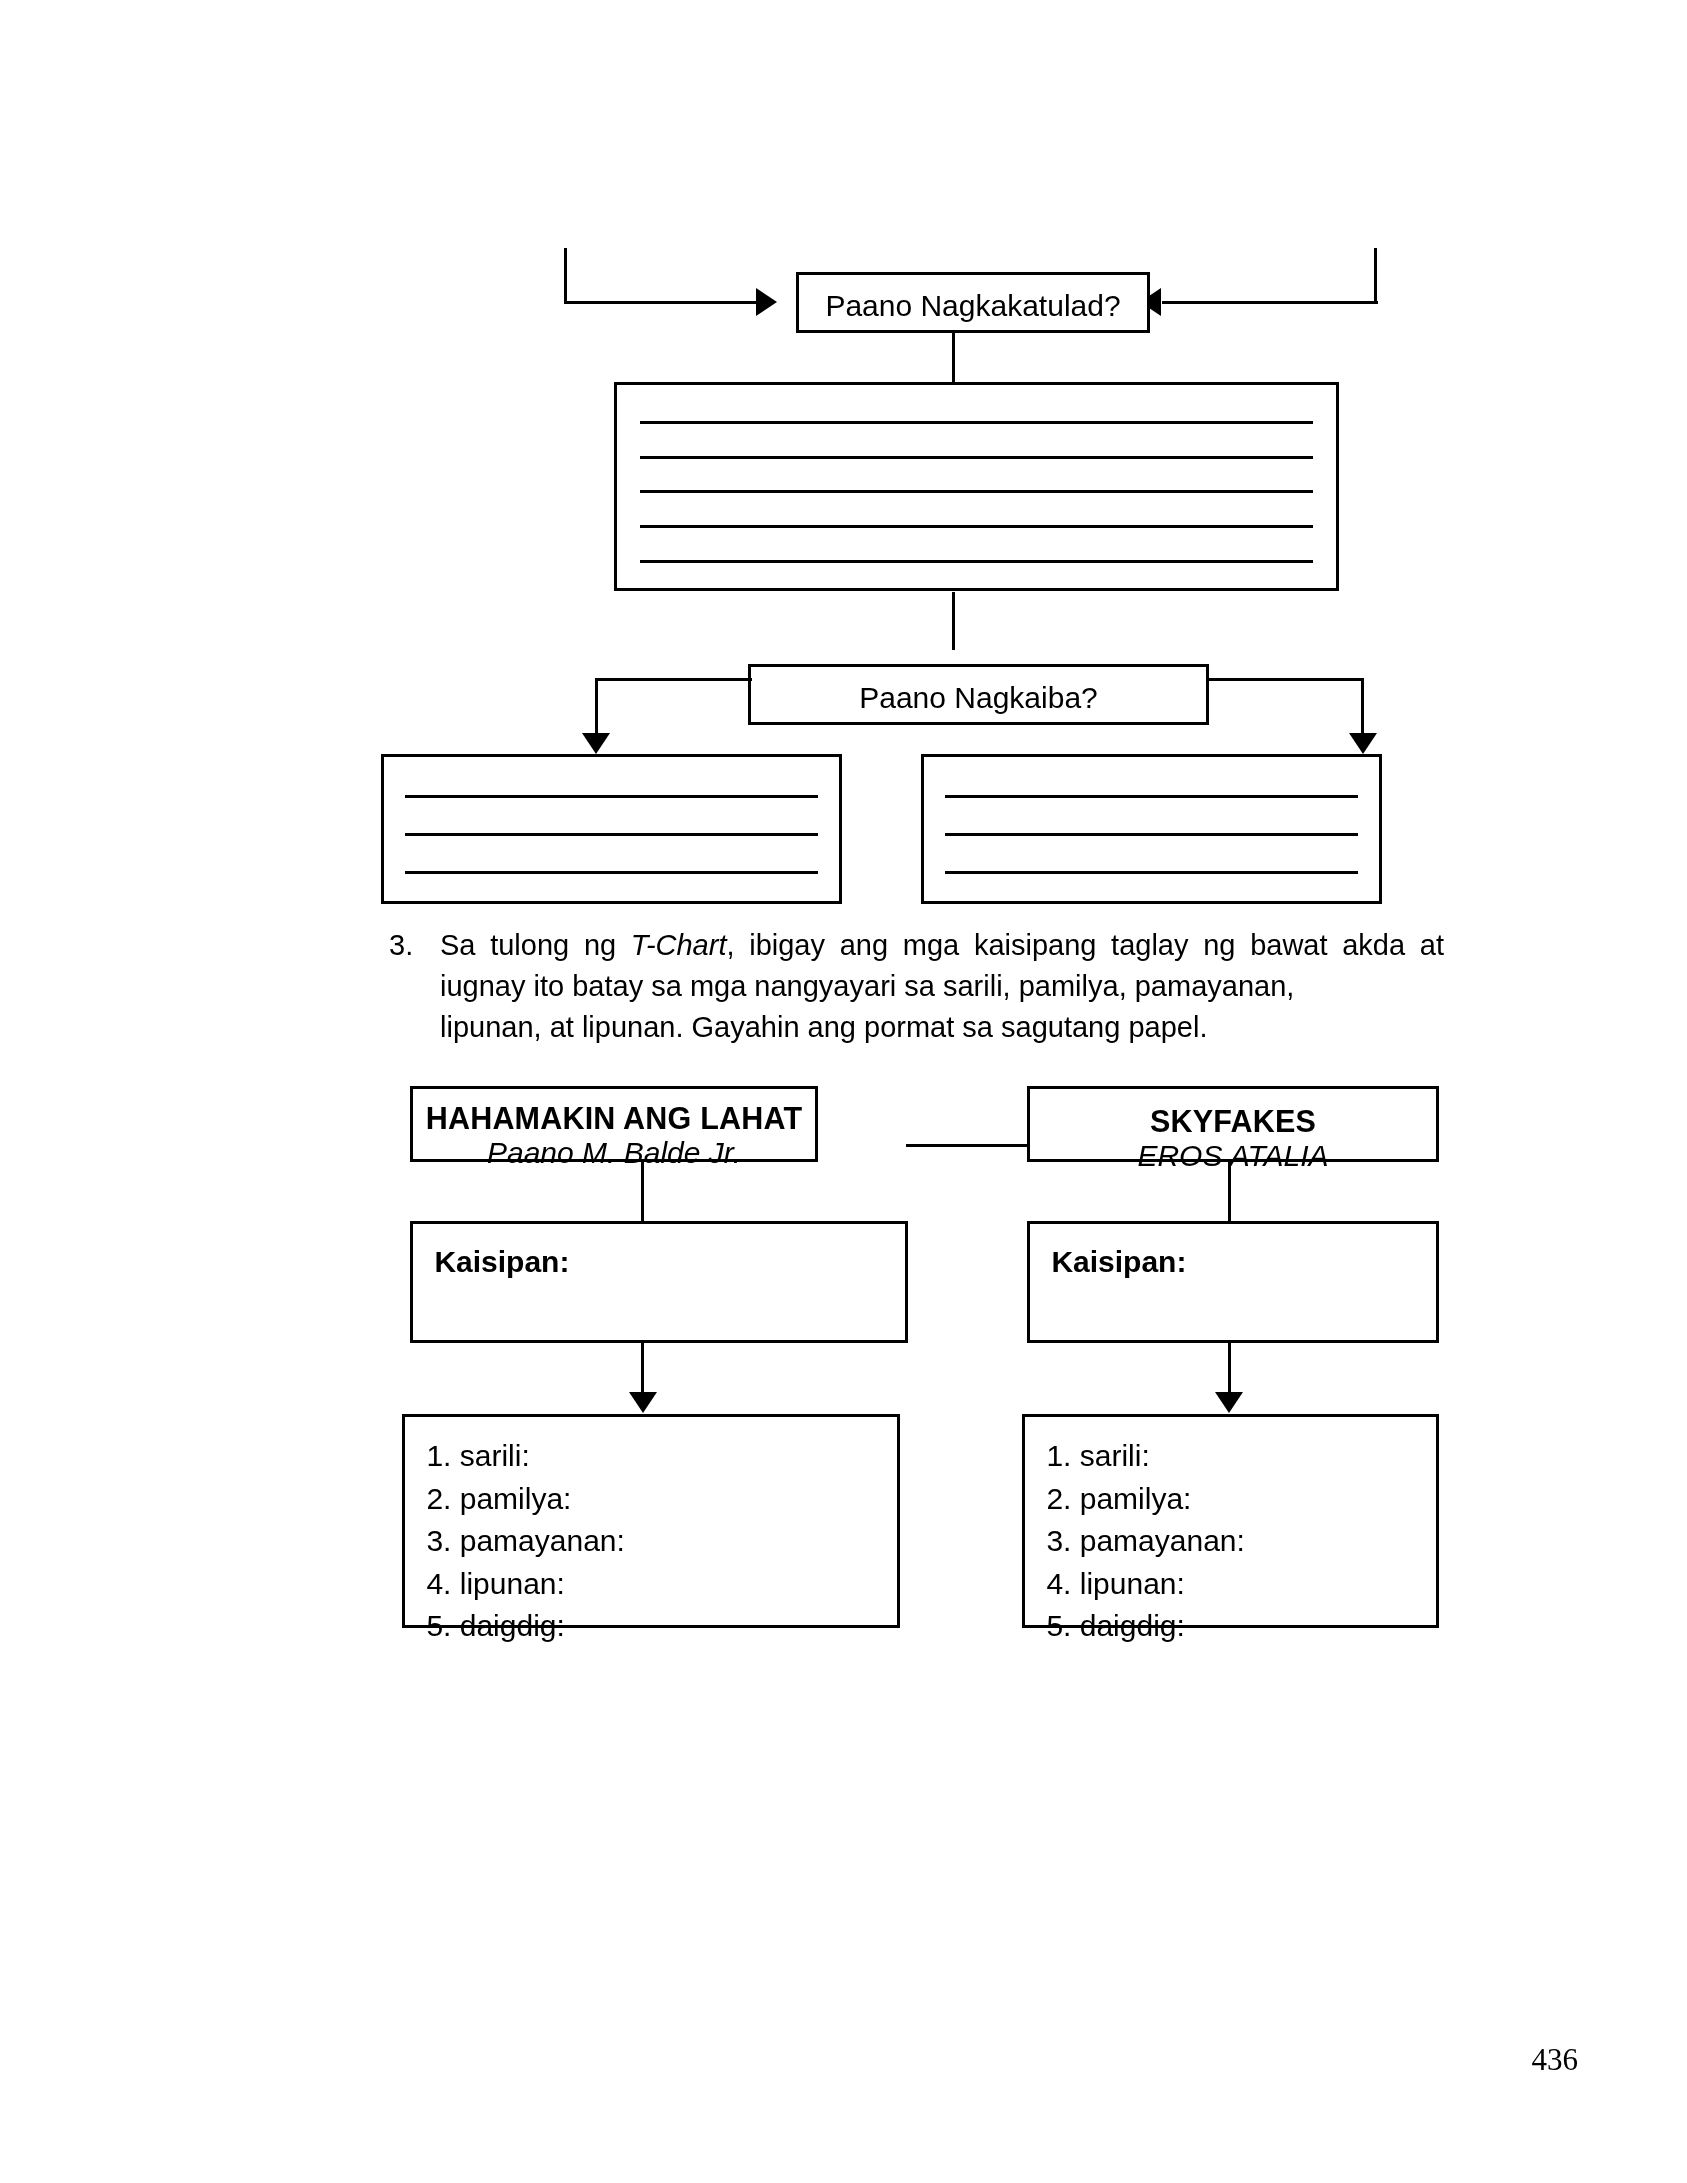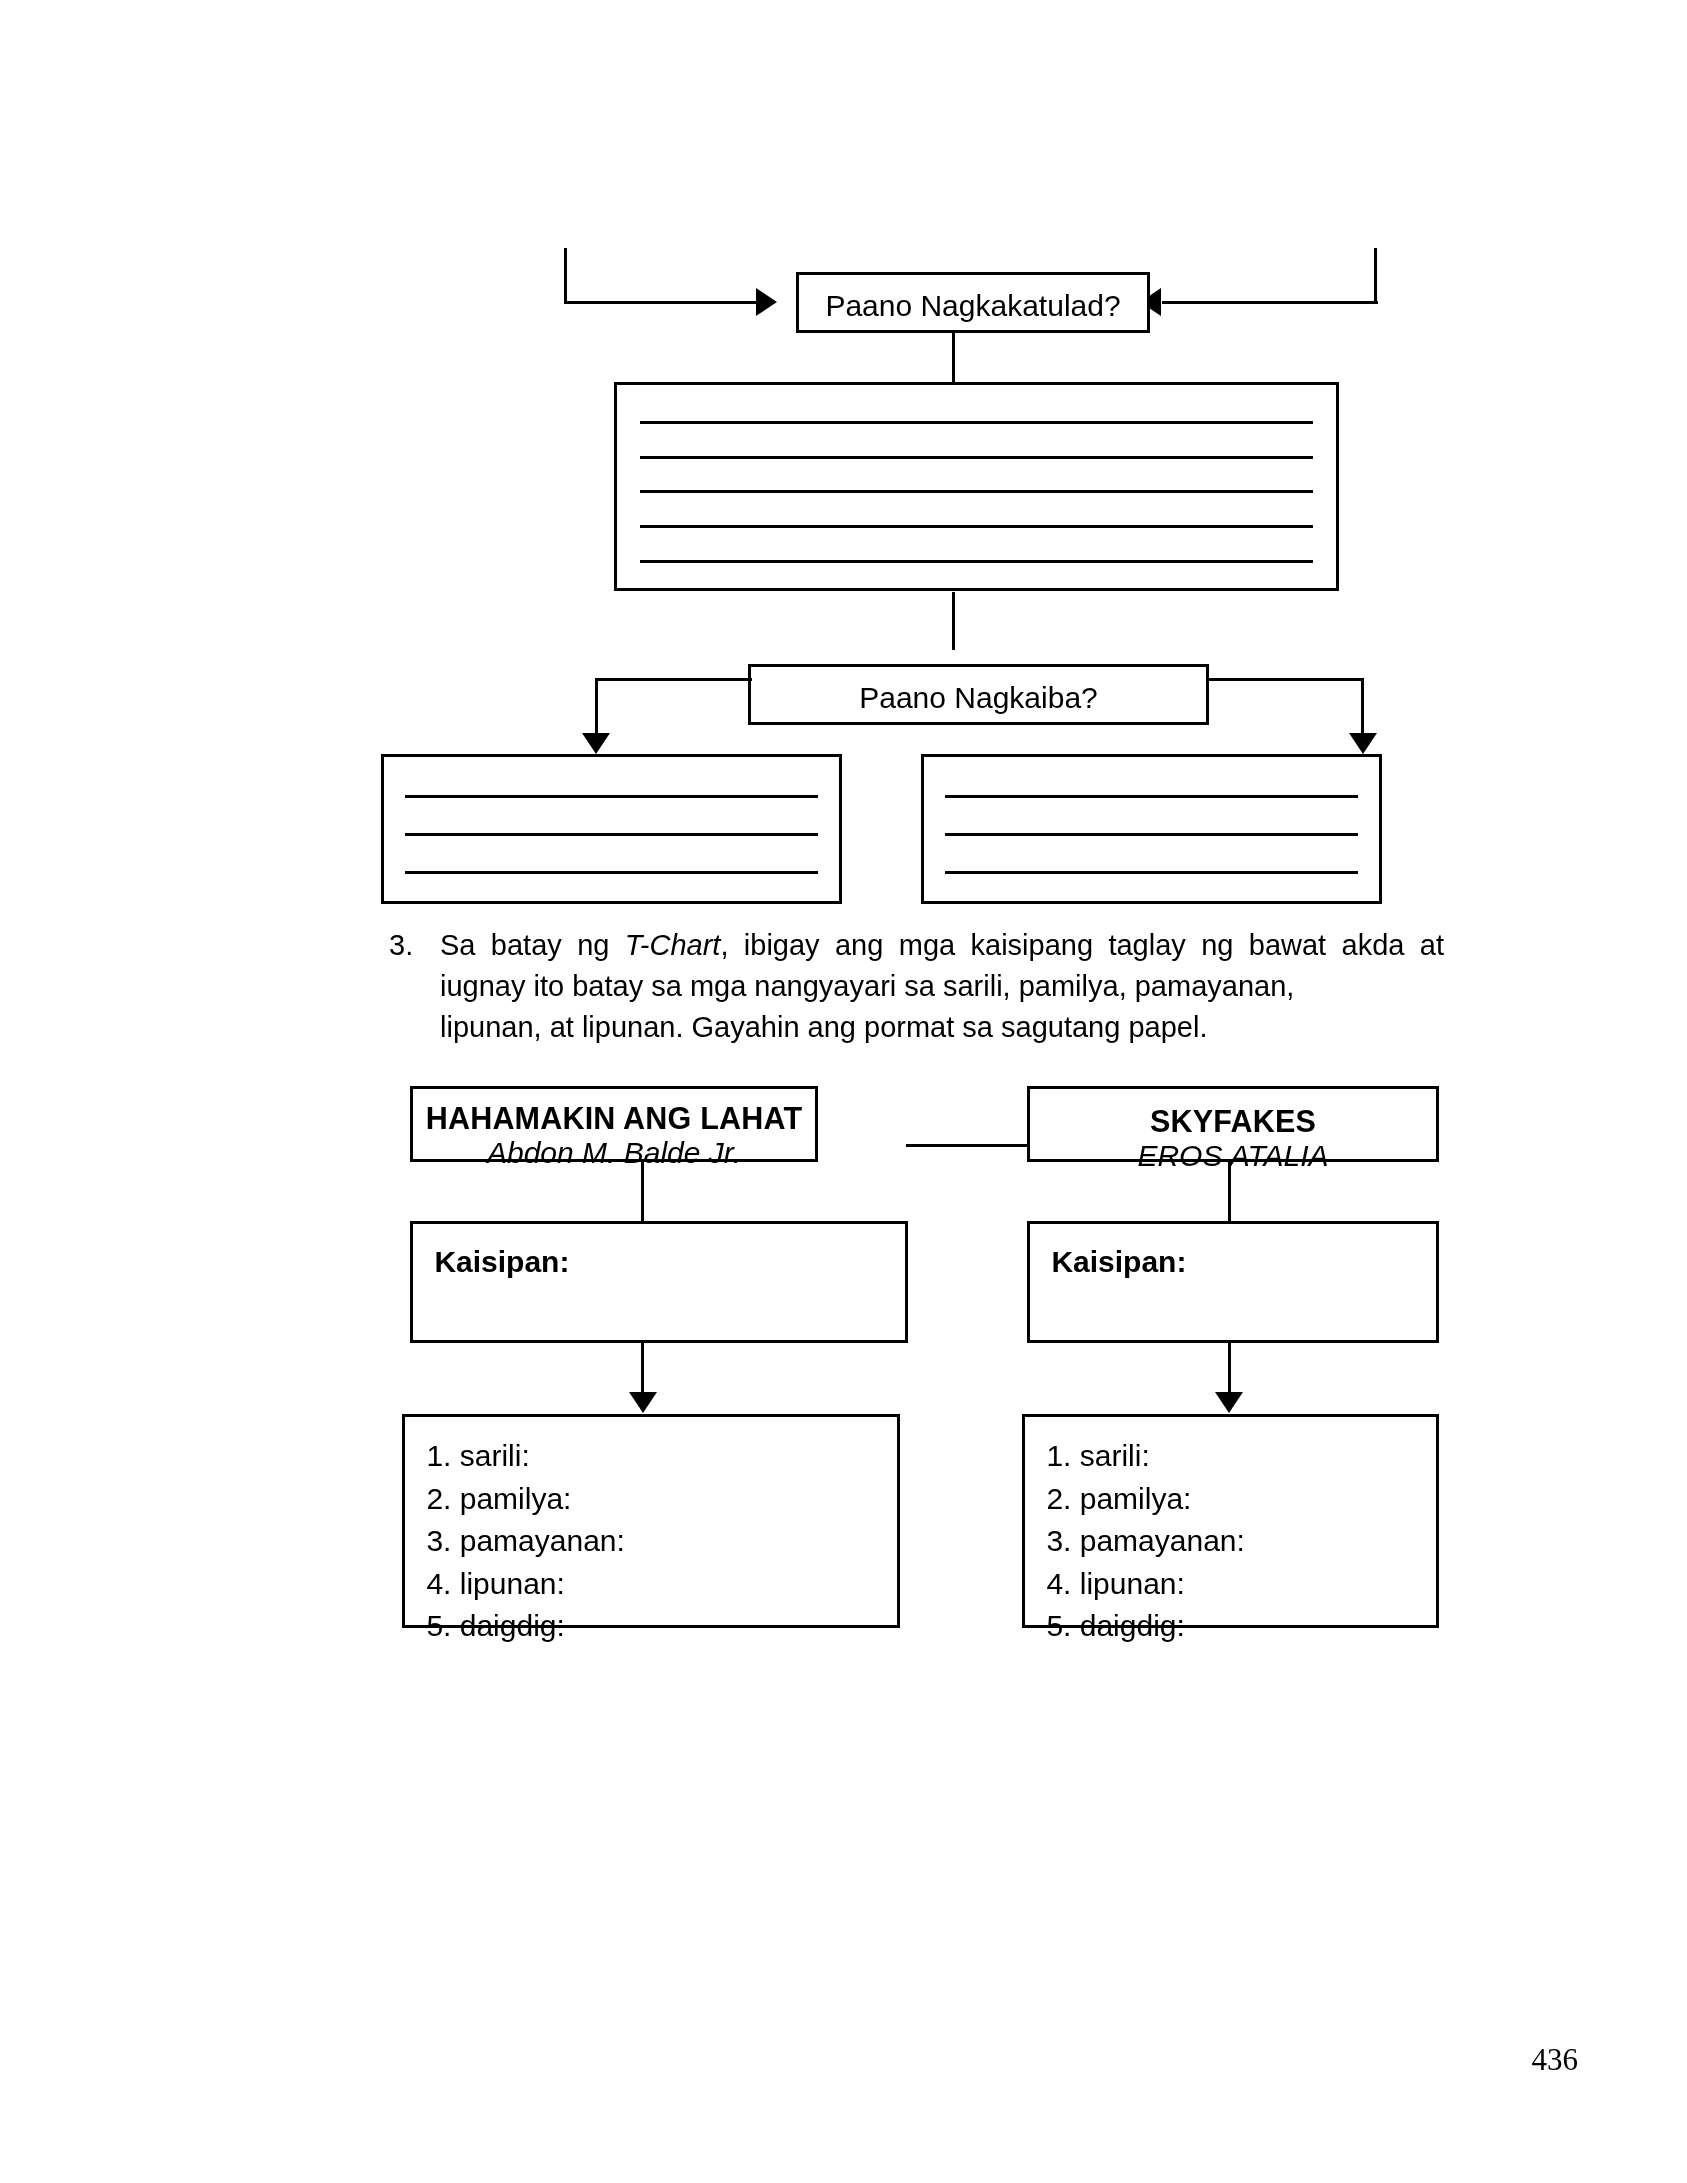--- a/index.html
+++ b/index.html
@@ -190,30 +190,30 @@
     <div class="box" style="left:921px; top:754px; width:461px; height:150px;">
       <div class="rule" style="left:21.4px; right:21.4px; top:38px;"></div>
       <div class="rule" style="left:21.4px; right:21.4px; top:76px;"></div>
       <div class="rule" style="left:21.4px; right:21.4px; top:114px;"></div>
     </div>
 
   </div>
 
   <div class="instruction">
     <span class="marker">3.</span>
-    <div class="body"><span>Sa batay ng </span><span class="ital">T-Chart</span><span>, ibigay ang mga kaisipang taglay ng bawat akda at iugnay ito batay sa mga nangyayari sa sarili, pamilya, pamayanan, </span><div class="lastline">lipunan, at lipunan. Gayahin ang pormat sa sagutang papel.</div></div>
+    <div class="body"><span>Sa tulong ng </span><span class="ital">T-Chart</span><span>, ibigay ang mga kaisipang taglay ng bawat akda at iugnay ito batay sa mga nangyayari sa sarili, pamilya, pamayanan, </span><div class="lastline">lipunan, at lipunan. Gayahin ang pormat sa sagutang papel.</div></div>
   </div>
 
   <div>
 
     <div class="hline" style="left:906px; top:1144px; width:124px;"></div>
 
     <div class="box" style="left:410px; top:1086px; width:408px; height:76px; padding-top:11.5px;">
       <div class="tchart-title">HAHAMAKIN ANG LAHAT</div>
-      <div class="tchart-author">Abdon M. Balde Jr.</div>
+      <div class="tchart-author">Paano M. Balde Jr.</div>
     </div>
 
     <div class="vline" style="left:641px; top:1162px; height:61px;"></div>
 
     <div class="box" style="left:410px; top:1221px; width:498px; height:122px;">
       <div class="kaisipan-label">Kaisipan:</div>
     </div>
 
     <div class="vline" style="left:641px; top:1343px; height:51px;"></div>
     <div class="arrow-down" style="left:629px; top:1392px;"></div>

